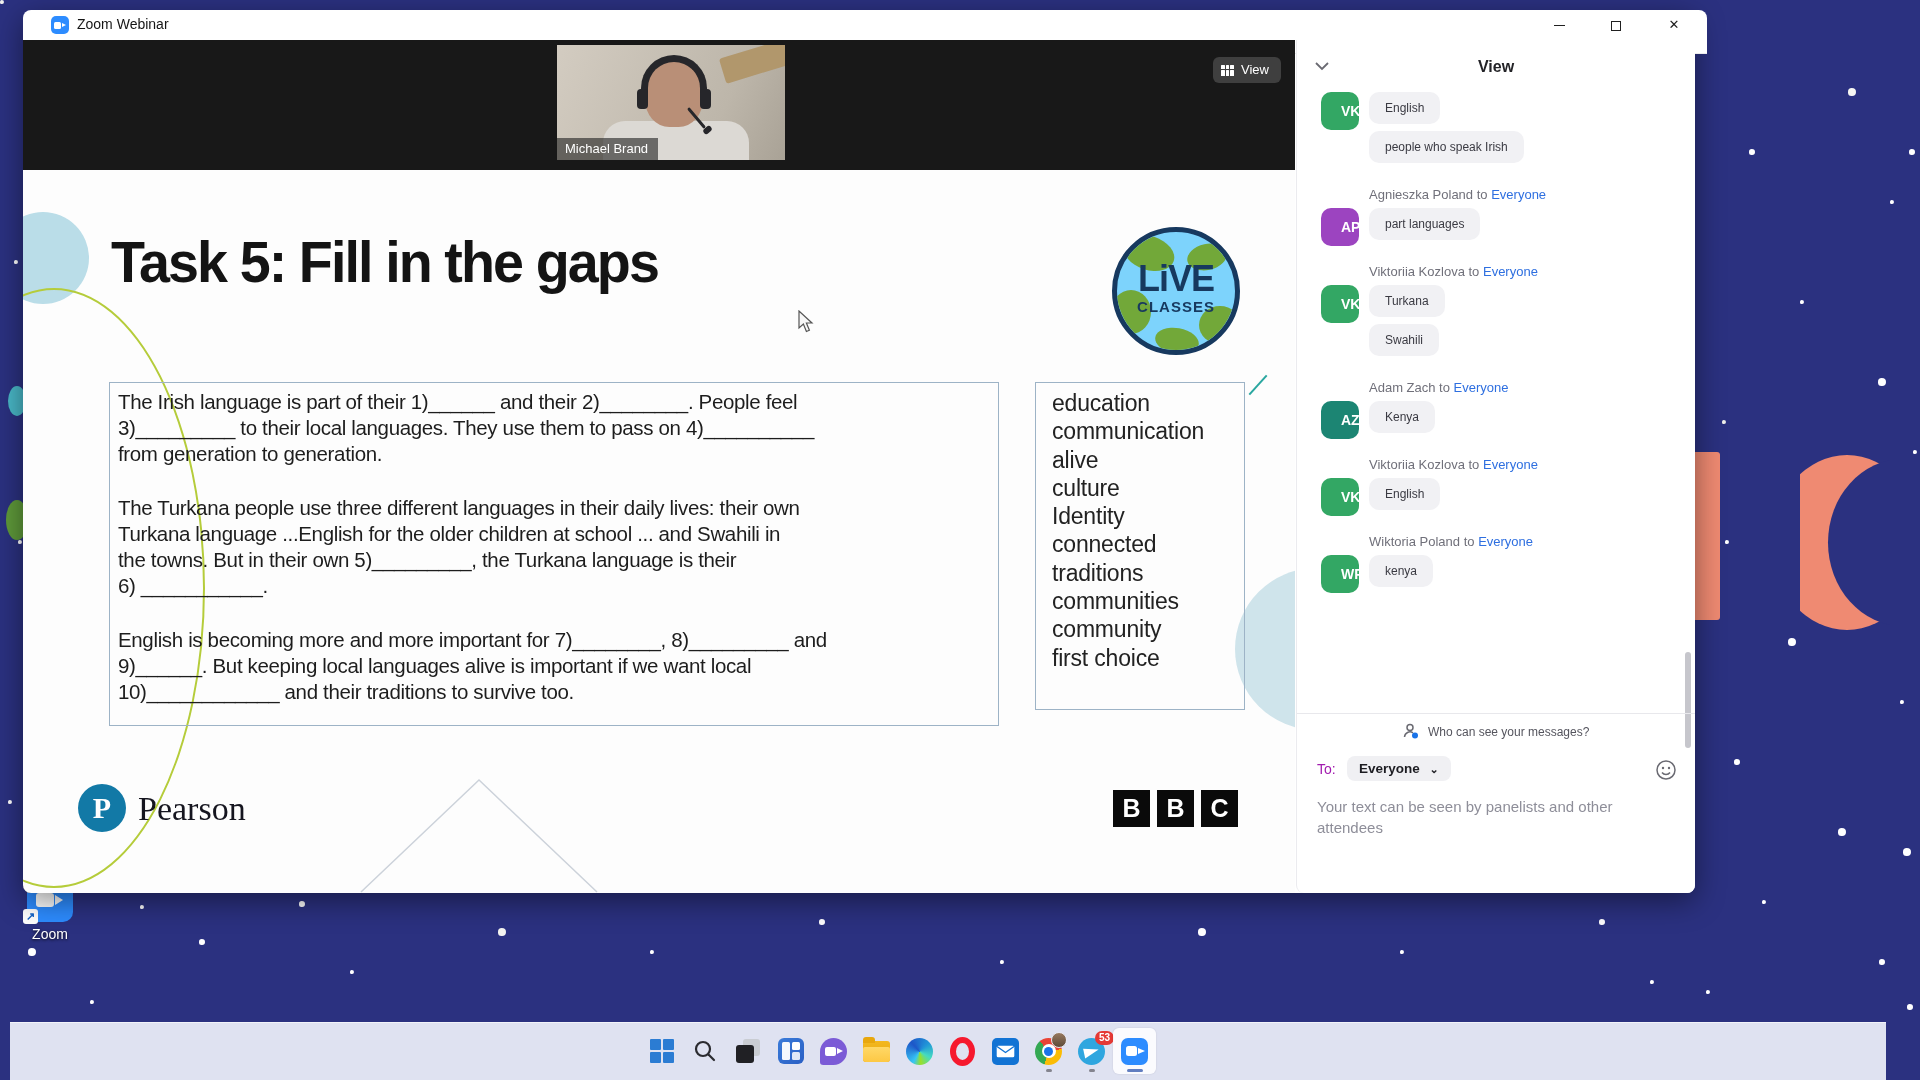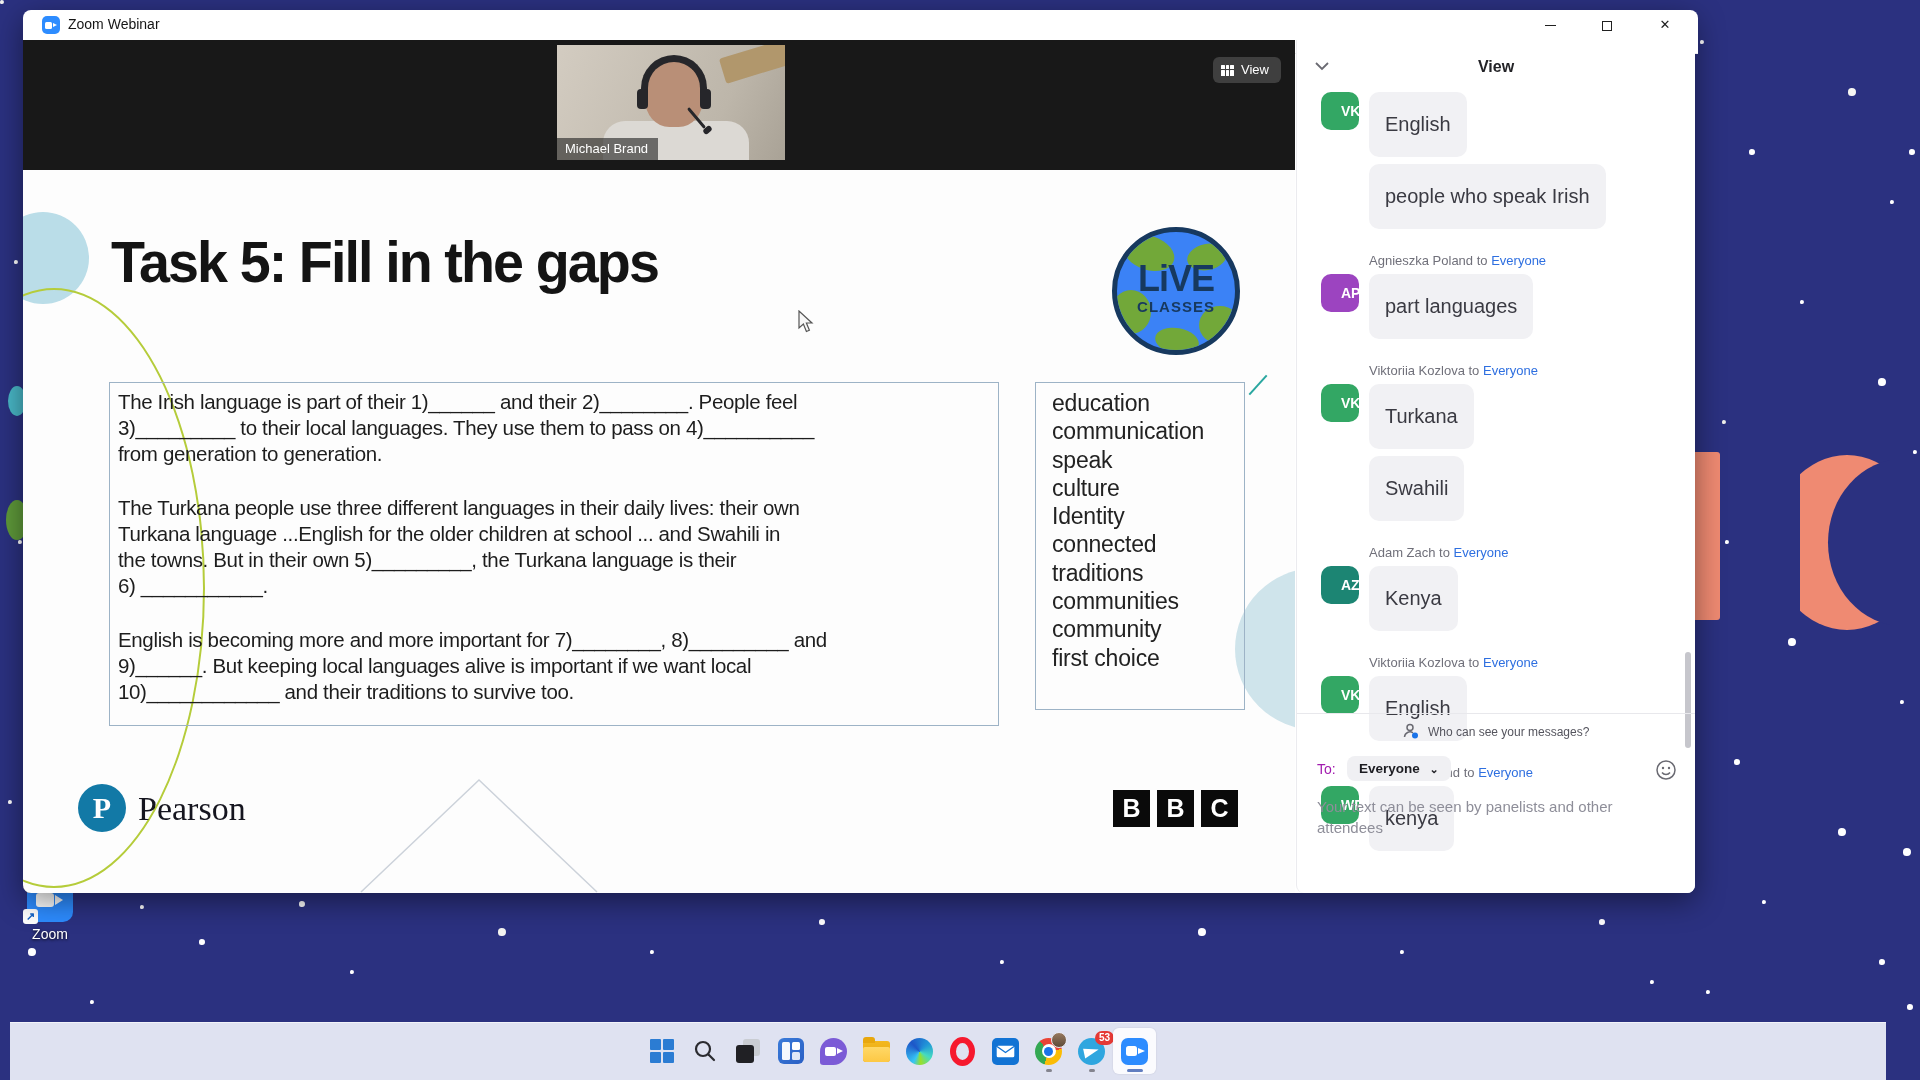--- a/index.html
+++ b/index.html
@@ -32,21 +32,21 @@
   .shortcut { position:absolute; left:20px; top:882px; width:60px; text-align:center; }
   .shortcut .ico { position:relative; width:46px; height:40px; margin:0 auto; background:#2d8cff; border-radius:10px; }
   .shortcut .cam { position:absolute; left:9px; top:11px; width:18px; height:14px; background:#fff; border-radius:3px; }
   .shortcut .cam:after { content:""; position:absolute; left:19px; top:2px; border-left:8px solid #fff; border-top:5px solid transparent; border-bottom:5px solid transparent; }
   .shortcut .arrow { position:absolute; left:-4px; bottom:-2px; width:15px; height:15px; background:#fff; border-radius:3px; color:#1464c8; font-size:11px; line-height:15px; font-weight:bold; }
   .shortcut .lbl { margin-top:4px; color:#fff; font-size:14px; text-shadow:0 1px 3px rgba(0,0,0,.9); }
 
   
   .zwin { position:absolute; left:23px; top:10px; width:1672px; height:883px; border-radius:8px; background:#fff;
           box-shadow:0 8px 30px rgba(0,0,0,.45); }
-  .titlebar { position:absolute; left:3px; top:0; width:100%; height:44px; background:#fff; border-radius:8px 8px 0 0; border-bottom:1px solid #ececec; }
+  .titlebar { position:absolute; left:12px; top:0; width:100%; height:44px; background:#fff; border-radius:8px 8px 0 0; border-bottom:1px solid #ececec; }
   .titlebar .appico { position:absolute; left:16px; top:6px; width:18px; height:18px; background:#2d8cff; border-radius:5px; }
   .titlebar .appico i { position:absolute; left:3px; top:5.5px; width:7px; height:7px; background:#fff; border-radius:1.5px; }
   .titlebar .appico i:after { content:""; position:absolute; left:7.5px; top:1px; border-left:4px solid #fff; border-top:2.5px solid transparent; border-bottom:2.5px solid transparent; }
   .titlebar .ttl { position:absolute; left:42px; top:6px; font-size:14px; color:#151515; }
   .winbtn { position:absolute; top:0; width:46px; height:30px; text-align:center; line-height:30px; color:#202020; font-size:13px; }
   .winbtn.min { right:125px; } .winbtn.max { right:68px; } .winbtn.close { right:10px; }
   .maxglyph { display:inline-block; width:10px; height:10px; border:1px solid #202020; vertical-align:middle; }
   .minglyph { display:inline-block; width:11px; height:1px; background:#202020; vertical-align:middle; }
 
   
@@ -72,21 +72,21 @@
   .dec-circle-br { position:absolute; left:1212px; top:398px; width:162px; height:162px; border-radius:50%; background:#cfe4eb; }
   .dec-teal-line { position:absolute; left:1222px; top:214px; width:26px; height:2px; background:#2aa7a0; transform:rotate(-48deg); }
   .dec-triangle { position:absolute; left:336px; top:608px; }
   .slide-title { position:absolute; left:88px; top:58px; font-size:58px; font-weight:bold; letter-spacing:-2px; color:#141414; transform:scaleX(.96); transform-origin:left; }
   .cursor { position:absolute; left:775px; top:140px; }
   .textbox { position:absolute; left:86px; top:212px; width:890px; height:344px; border:1px solid #9db3c6; padding:6px 8px; }
   .para { font-size:20.5px; line-height:26px; letter-spacing:-0.35px; color:#1d1d1d; white-space:pre-line; }
   .para + .para { margin-top:28px; }
   .wordbox { position:absolute; left:1012px; top:212px; width:210px; height:328px; border:1px solid #9db3c6; padding:6px 0 0 16px; }
   .word { display:block; font-size:23px; line-height:28.3px; color:#222; letter-spacing:-0.2px; }
-  .lclogo { position:absolute; left:1089px; top:57px; width:128px; height:128px; border-radius:50%; background:#3b82f6; border:5px solid #17395f; overflow:hidden; }
+  .lclogo { position:absolute; left:1089px; top:57px; width:128px; height:128px; border-radius:50%; background:#7dd3fc; border:5px solid #17395f; overflow:hidden; }
   .lclogo .blob { position:absolute; background:#72a839; border-radius:50%; }
   .lcb1 { left:6px; top:4px; width:52px; height:34px; transform:rotate(18deg); }
   .lcb2 { left:70px; top:12px; width:40px; height:26px; transform:rotate(-12deg); }
   .lcb3 { left:-6px; top:58px; width:40px; height:44px; }
   .lcb4 { left:82px; top:74px; width:42px; height:38px; }
   .lcb5 { left:38px; top:96px; width:44px; height:26px; transform:rotate(10deg); }
   .lctext { position:absolute; left:0; top:28px; width:100%; text-align:center; color:#17395f; }
   .lctext .t1 { font-size:36px; font-weight:bold; letter-spacing:-1px; line-height:38px; }
   .lctext .t2 { font-size:15px; font-weight:bold; letter-spacing:1px; }
   .pearson { position:absolute; left:55px; top:612px; }
@@ -97,21 +97,21 @@
 
   
   .chat { position:absolute; left:1273px; top:30px; width:399px; height:853px; background:#fff; border-radius:0 0 8px 8px; border-left:1px solid #ebebef; }
   .chat-collapse { position:absolute; left:18px; top:22px; }
   .chat-title { position:absolute; left:0; top:18px; width:100%; text-align:center; font-weight:bold; font-size:16px; color:#232327; }
   .msgs { position:absolute; left:0; top:52px; width:100%; }
   .grp { position:relative; margin-bottom:24px; }
   .sender { margin-left:72px; font-size:13px; color:#70707a; margin-bottom:6px; }
   .sender .to-every { color:#2e6fe0; }
   .avatar { position:absolute; left:24px; width:38px; height:38px; border-radius:10px; color:#fff; font-size:14px; font-weight:bold; text-align:left; line-height:38px;padding-left:20px; }
-  .bubble { display:table; margin-left:72px; background:#f1f1f4; border-radius:10px; padding:21px 16px; font-size:20px; color:#3a3a42; margin-bottom:7px; }
+  .bubble { display:table; margin-left:72px; background:#f1f1f4; border-radius:10px; padding:9px 16px; font-size:12px; color:#3a3a42; margin-bottom:7px; }
   .scrollthumb { position:absolute; right:4px; top:612px; width:6px; height:96px; background:#c6c6cc; border-radius:3px; }
   .chatfooter { position:absolute; left:0; top:673px; width:100%; height:180px; border-top:1px solid #e8e8ec; }
   .privacy { margin-top:9px; text-align:center; font-size:12px; color:#55555e; }
   .privacy svg { vertical-align:-3px; margin-right:6px; }
   .to-row { position:relative; margin:17px 0 0 20px; height:28px; }
   .to-lbl { position:absolute; left:0; top:5px; font-size:14px; color:#a21caf; }
   .to-pill { position:absolute; left:30px; top:0; background:#f0f0f3; border-radius:8px; padding:5px 12px; font-size:13.5px; font-weight:bold; color:#1d1d22; }
   .to-pill .chev { font-weight:bold; margin-left:6px; font-size:11px; }
   .emoji-btn { position:absolute; right:18px; top:3px; }
   .msg-input { margin:12px 0 0 20px; width:320px; font-size:15px; color:#8e8e99; line-height:21px; }
@@ -238,21 +238,21 @@
 the towns. But in their own 5)_________, the Turkana language is their
 6) ___________.</p>
           <p class="para">English is becoming more and more important for 7)________, 8)_________ and
 9)______.  But keeping local languages alive is important if we want local
 10)____________ and their traditions to survive too.</p>
         </div>
 
         <div class="wordbox">
           <span class="word">education</span>
           <span class="word">communication</span>
-          <span class="word">speak</span>
+          <span class="word">alive</span>
           <span class="word">culture</span>
           <span class="word">Identity</span>
           <span class="word">connected</span>
           <span class="word">traditions</span>
           <span class="word">communities</span>
           <span class="word">community</span>
           <span class="word">first choice</span>
         </div>
 
         <div class="lclogo">

